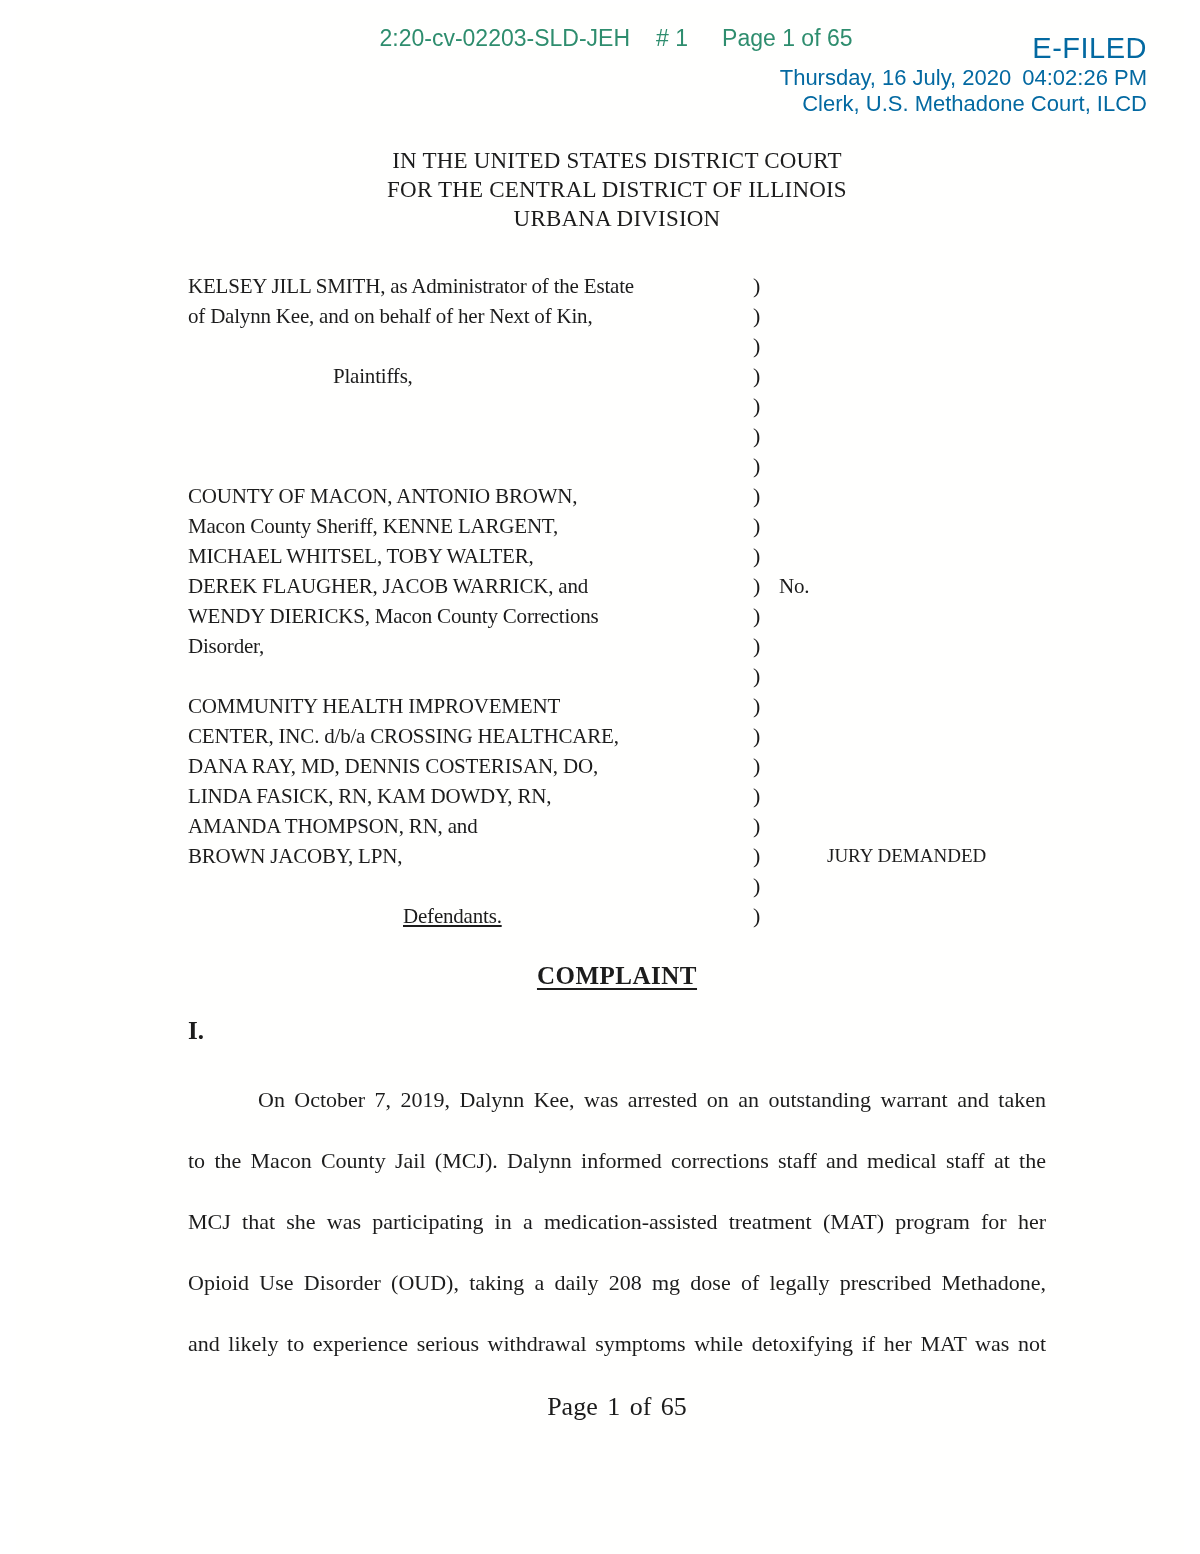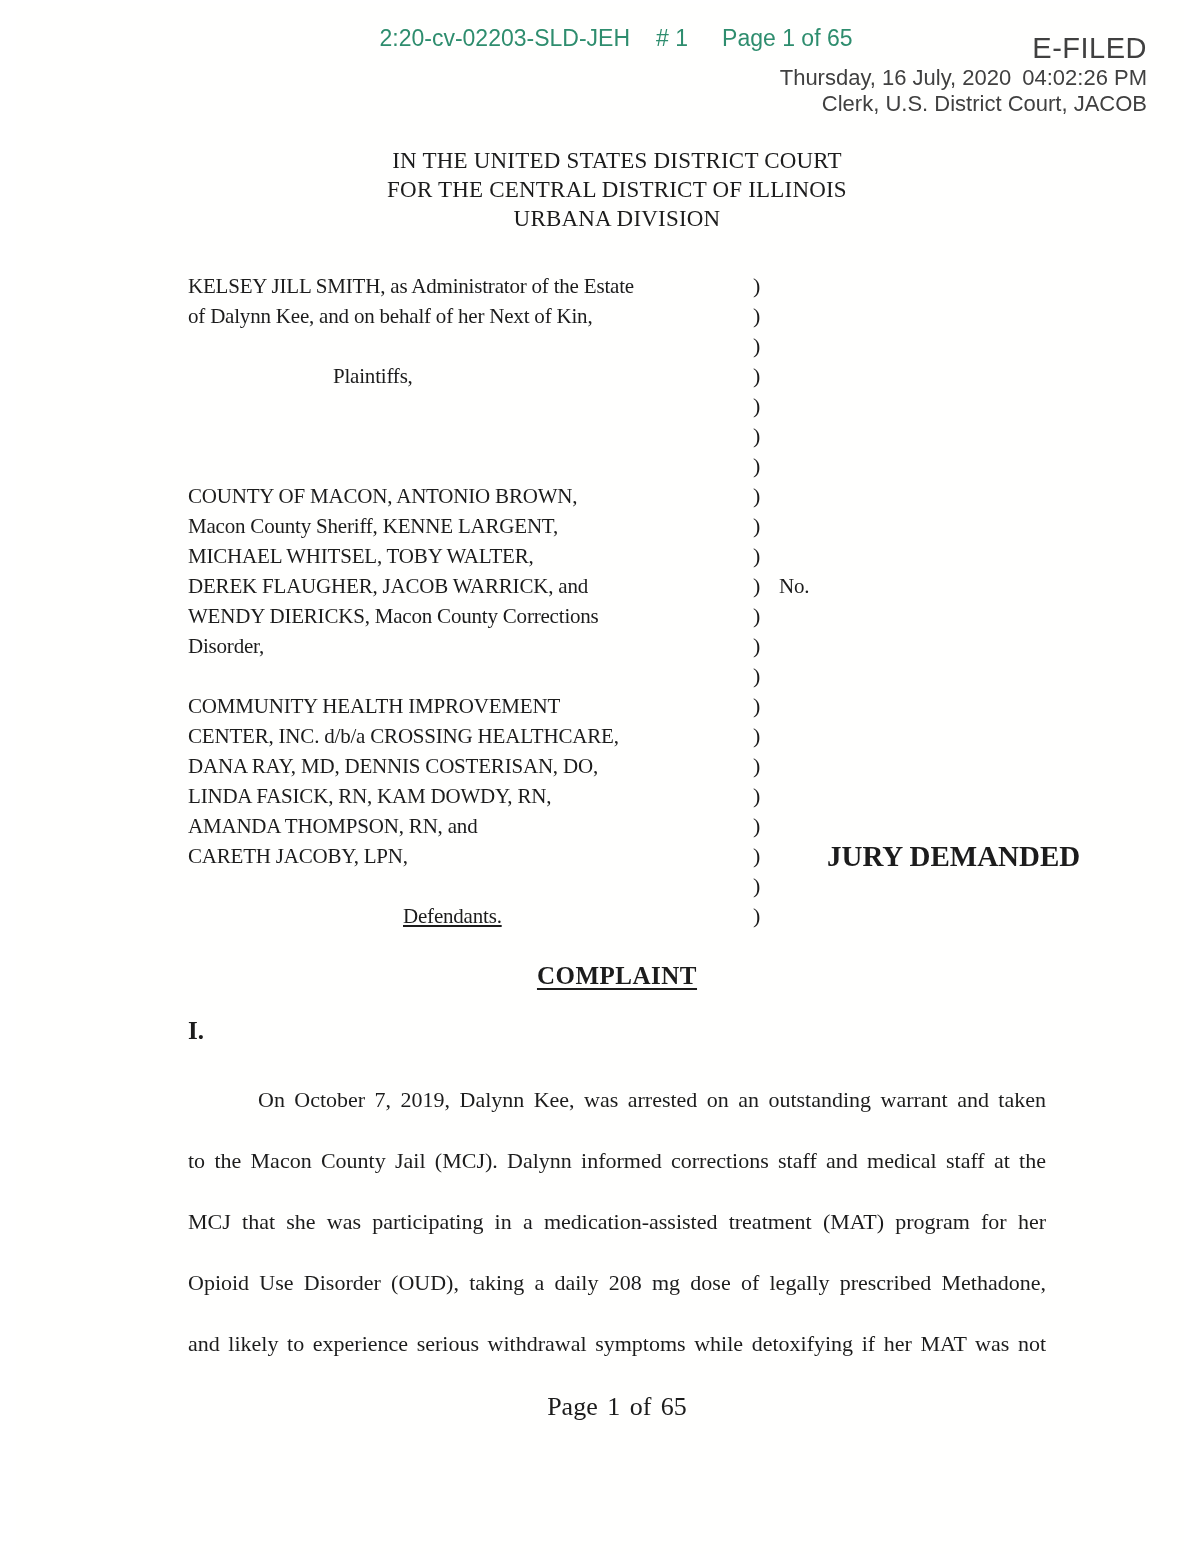--- a/index.html
+++ b/index.html
@@ -26,21 +26,21 @@
     font-size: 23px;
     color: #2e8d6e;
   }
   .case-line .seg-doc  { margin-left: 26px; }
   .case-line .seg-page { margin-left: 34px; }
   .efile-block {
     position: absolute;
     top: 29px; right: 37px;
     text-align: right;
     font-family: "Liberation Sans", sans-serif;
-    color: #404040;
+    color: #0369a1;
   }
   .efiled-label { font-size: 29px; line-height: 31px; letter-spacing: 0.5px; }
   .efiled-datetime { font-size: 22px; line-height: 27px; }
   .efiled-datetime .time { margin-left: 11px; }
   .efiled-clerk { font-size: 22px; line-height: 26px; }
 
   
   .doc { padding: 0 138px 0 140px; overflow: hidden; }
 
   .court-header {
@@ -52,21 +52,21 @@
   }
 
   
   .caption { margin-top: 38px; }
   .cap-row { display: flex; height: 30px; line-height: 30px; font-size: 21px; letter-spacing: -0.2px; }
   .cap-left  { flex: none; width: 565px; white-space: nowrap; overflow: hidden; }
   .cap-left.indent-p { padding-left: 145px; }
   .cap-left.indent-d { padding-left: 215px; text-decoration: underline; }
   .cap-paren { flex: none; width: 22px; font-size: 22px; }
   .cap-right { flex: 1; padding-left: 4px; white-space: nowrap; }
-  .cap-right.jury { font-weight: bold; padding-left: 52px; font-size: 29px; letter-spacing: 0; }
+  .cap-right.jury { font-weight: normal; padding-left: 52px; font-size: 19px; letter-spacing: 0; }
 
   
   .complaint-title {
     margin-top: 30px;
     text-align: center;
     font-size: 25px; line-height: 30px;
     font-weight: bold;
     letter-spacing: 0.5px;
   }
   .complaint-title span { text-decoration: underline; text-underline-offset: 4px; }
@@ -108,21 +108,21 @@
     <div class="case-line">
       <span class="seg-case">2:20-cv-02203-SLD-JEH</span>
       <span class="seg-doc"># 1</span>
       <span class="seg-page">Page 1 of 65</span>
     </div>
     <div class="efile-block">
       <div class="efiled-label">E-FILED</div>
       <div class="efiled-datetime">
         <span class="date">Thursday, 16 July, 2020</span><span class="time">04:02:26 PM</span>
       </div>
-      <div class="efiled-clerk">Clerk, U.S. District Court, JACOB</div>
+      <div class="efiled-clerk">Clerk, U.S. Methadone Court, ILCD</div>
     </div>
   </div>
 
   <div class="doc">
 
     <div class="court-header">
       <div>IN THE UNITED STATES DISTRICT COURT</div>
       <div>FOR THE CENTRAL DISTRICT OF ILLINOIS</div>
       <div>URBANA DIVISION</div>
     </div>
@@ -217,21 +217,21 @@
         <div class="cap-left">LINDA FASICK, RN, KAM DOWDY, RN,</div>
         <div class="cap-paren">)</div>
         <div class="cap-right"></div>
       </div>
       <div class="cap-row">
         <div class="cap-left">AMANDA THOMPSON, RN, and</div>
         <div class="cap-paren">)</div>
         <div class="cap-right"></div>
       </div>
       <div class="cap-row">
-        <div class="cap-left">CARETH JACOBY, LPN,</div>
+        <div class="cap-left">BROWN JACOBY, LPN,</div>
         <div class="cap-paren">)</div>
         <div class="cap-right jury">JURY DEMANDED</div>
       </div>
       <div class="cap-row">
         <div class="cap-left"></div>
         <div class="cap-paren">)</div>
         <div class="cap-right"></div>
       </div>
       <div class="cap-row">
         <div class="cap-left indent-d">Defendants.</div>

